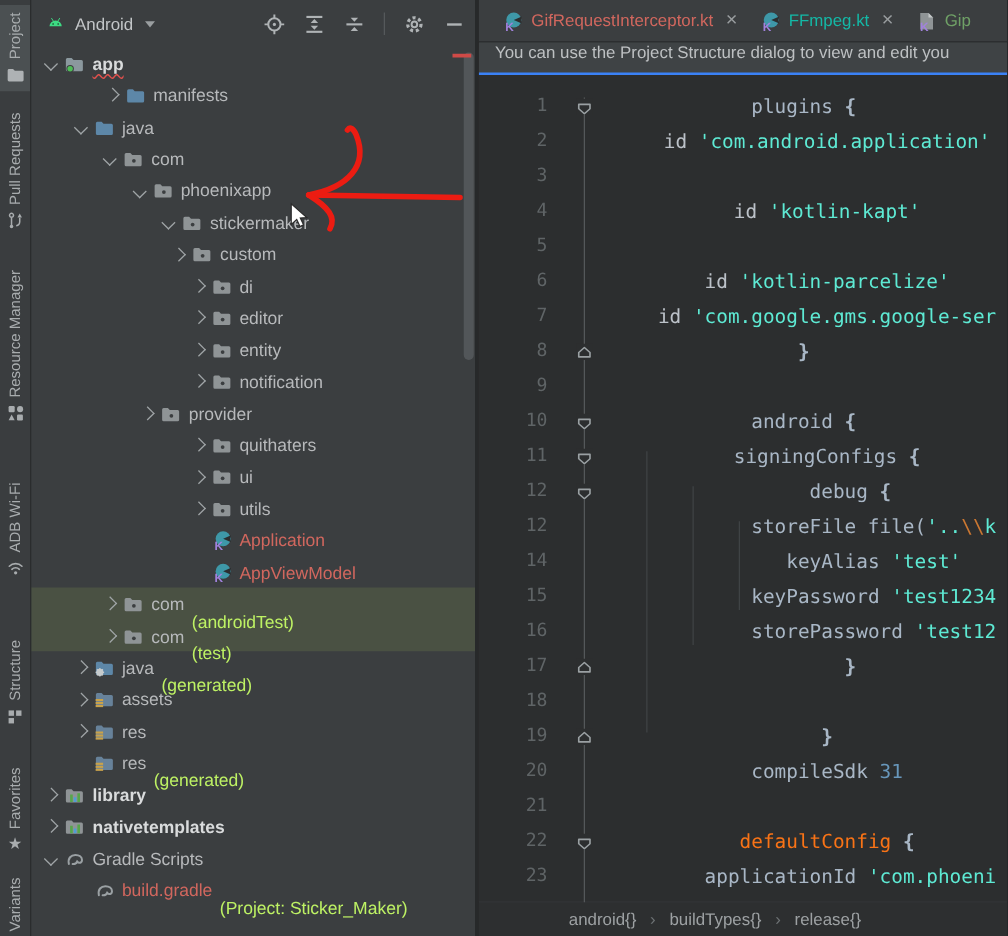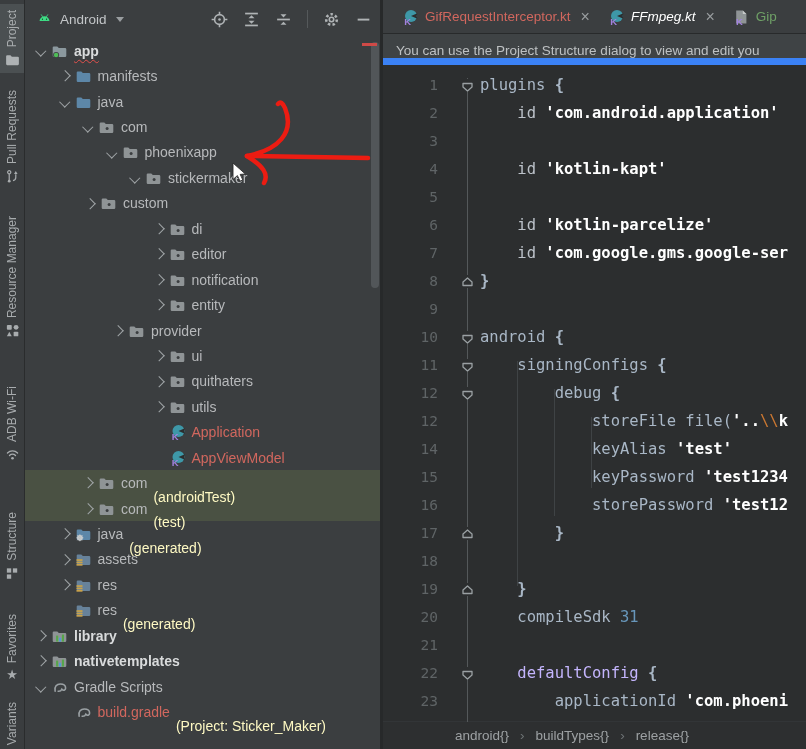--- a/index.html
+++ b/index.html
@@ -28,47 +28,47 @@
   .row.selected{background:#4a5143;}
   .chev{width:18px;flex:none;display:flex;align-items:center;justify-content:center;}
   .chev i{display:block;width:6.5px;height:6.5px;border-right:1.6px solid #a0a5a7;border-bottom:1.6px solid #a0a5a7;}
   .chev.right i{transform:rotate(-45deg);}
   .chev.down i{transform:rotate(45deg);}
   .t-icon{width:17px;height:16px;margin:0 6px 0 1px;flex:none;}
   .lbl{}
   .lbl.bold{color:#d9dbdc;font-weight:bold;}
   .lbl.red{color:#d1675e;}
   .lbl.err-underline{text-decoration:underline wavy #e2504c 1px;text-underline-offset:3px;}
-  .suffix{color:#fef9c3;margin-left:6px;margin-top:27px;}
+  .suffix{color:#bef264;margin-left:6px;margin-top:27px;}
   #panel-scrollbar{position:absolute;right:1px;top:42px;width:8px;height:246px;background:#5b5f61;
                    border-radius:4px;opacity:.75;}
   #panel-errmark{position:absolute;right:3px;top:43px;width:15px;height:3px;background:#cf4a47;}
   #overlay{position:absolute;left:0;top:0;width:356px;height:749px;pointer-events:none;z-index:8;}
   
   #divider{position:absolute;left:380px;top:0;width:3px;height:749px;background:#27292a;}
   
   #editor{position:absolute;left:383px;top:0;width:423px;height:749px;background:#2c2e2f;overflow:hidden;}
   #tabbar{height:33px;background:#3b3e40;border-bottom:1px solid #282a2b;display:flex;align-items:stretch;
           padding-left:10px;overflow:hidden;}
   .tab{display:flex;align-items:center;gap:7px;padding:0 9px;font-size:13.5px;flex:none;}
   .tab .tab-icon{width:16px;height:16px;}
   .tab .close{color:#999d9f;font-size:16px;line-height:16px;margin-left:3px;}
-  #banner{height:24px;background:#3f4345;border-bottom:7px solid #3b82f6;display:flex;align-items:flex-end;
+  #banner{height:24px;background:#3f4345;border-bottom:2px solid #3b82f6;display:flex;align-items:flex-start;
           padding:0 13px;font-size:13.5px;color:#bdc0c2;white-space:nowrap;overflow:hidden;}
   #code{position:absolute;top:58px;left:0;right:0;bottom:27px;overflow:hidden;
         font-family:"DejaVu Sans Mono",monospace;font-size:15.5px;padding-top:13px;}
   .codeline{height:28px;display:flex;align-items:center;white-space:pre;}
   .lnum{width:55px;padding-right:16px;text-align:right;color:#5f6466;flex:none;
         font-size:14.5px;font-family:"DejaVu Sans Mono",monospace;}
   .foldcol{width:26px;flex:none;display:flex;align-items:center;justify-content:center;position:relative;z-index:2;}
-  .codetext{flex:1;overflow:hidden;}
+  .codetext{flex:1;overflow:hidden;text-align:center;}
   .seg-p{color:#a9b7c6;} .seg-b{color:#a9b7c6;font-weight:bold;}
   .seg-kw{color:#bcc2c9;font-weight:normal;}
-  .seg-s{color:#ffffff;font-weight:bold;} .seg-esc{color:#cc7832;}
-  .seg-num{color:#6897bb;} .seg-fld{color:#c4b5fd;margin-top:32px;}
+  .seg-s{color:#5eead4;} .seg-esc{color:#cc7832;}
+  .seg-num{color:#6897bb;} .seg-fld{color:#f97316;margin-top:32px;}
   .guide{position:absolute;width:1px;background:#3f4345;z-index:1;}
   #foldguide{position:absolute;left:84px;top:20px;bottom:0;width:1px;background:#54585a;z-index:1;}
   #crumbs{position:absolute;left:0;right:0;bottom:0;height:27px;background:#2d2f30;border-top:1px solid #323537;
           display:flex;align-items:center;gap:11px;padding-left:72px;font-size:13.5px;color:#9da1a3;}
   .crumb-sep{color:#6e7375;}
 </style>
 </head>
 <body>
 
 <div id="stage">
@@ -167,21 +167,21 @@
           <span class="chev down">
             <i></i>
           </span>
           <span class="t-icon"><svg viewBox="0 0 16 16" width="100%" height="100%">
               <path d="M1.2 4.6 q0-1.2 1.2-1.2 h3.4 l1.5 1.6 h6.3 q1.2 0 1.2 1.2 v6.6 q0 1.2-1.2 1.2 h-11.2 q-1.2 0-1.2-1.2 z" fill="#8b989e"></path>
               <circle cx="4.6" cy="12" r="3" fill="#3b3e40"></circle>
               <circle cx="4.6" cy="12" r="2.2" fill="#4ebe57"></circle>
             </svg></span>
           <span class="lbl bold err-underline">app</span>
         </div>
-        <div class="row" style="padding-left: 31.5px;">
+        <div class="row" style="padding-left: 31.5px; margin-left: 25px;">
           <span class="chev right">
             <i></i>
           </span>
           <span class="t-icon"><svg viewBox="0 0 16 16" width="100%" height="100%">
               <path d="M1.2 4.6 q0-1.2 1.2-1.2 h3.4 l1.5 1.6 h6.3 q1.2 0 1.2 1.2 v6.6 q0 1.2-1.2 1.2 h-11.2 q-1.2 0-1.2-1.2 z" fill="#5d87a8"></path>
             </svg></span>
           <span class="lbl">manifests</span>
         </div>
         <div class="row" style="padding-left: 31.5px;">
           <span class="chev down">
@@ -215,21 +215,21 @@
         <div class="row" style="padding-left: 102px;">
           <span class="chev down">
             <i></i>
           </span>
           <span class="t-icon"><svg viewBox="0 0 16 16" width="100%" height="100%">
               <path d="M1.2 4.6 q0-1.2 1.2-1.2 h3.4 l1.5 1.6 h6.3 q1.2 0 1.2 1.2 v6.6 q0 1.2-1.2 1.2 h-11.2 q-1.2 0-1.2-1.2 z" fill="#8f9496"></path>
               <circle cx="8.6" cy="9.6" r="1.5" fill="#3b3e40"></circle>
             </svg></span>
           <span class="lbl">stickermaker</span>
         </div>
-        <div class="row" style="padding-left: 57px;">
+        <div class="row" style="padding-left: 110px;">
           <span class="chev right">
             <i></i>
           </span>
           <span class="t-icon"><svg viewBox="0 0 16 16" width="100%" height="100%">
               <path d="M1.2 4.6 q0-1.2 1.2-1.2 h3.4 l1.5 1.6 h6.3 q1.2 0 1.2 1.2 v6.6 q0 1.2-1.2 1.2 h-11.2 q-1.2 0-1.2-1.2 z" fill="#8f9496"></path>
               <circle cx="8.6" cy="9.6" r="1.5" fill="#3b3e40"></circle>
             </svg></span>
           <span class="lbl">custom</span>
         </div>
         <div class="row" style="padding-left: 125.5px;">
@@ -253,61 +253,61 @@
           <span class="lbl">editor</span>
         </div>
         <div class="row" style="padding-left: 125.5px;">
           <span class="chev right">
             <i></i>
           </span>
           <span class="t-icon"><svg viewBox="0 0 16 16" width="100%" height="100%">
               <path d="M1.2 4.6 q0-1.2 1.2-1.2 h3.4 l1.5 1.6 h6.3 q1.2 0 1.2 1.2 v6.6 q0 1.2-1.2 1.2 h-11.2 q-1.2 0-1.2-1.2 z" fill="#8f9496"></path>
               <circle cx="8.6" cy="9.6" r="1.5" fill="#3b3e40"></circle>
             </svg></span>
+          <span class="lbl">entity</span>
+        </div>
+        <div class="row" style="padding-left: 125.5px;">
+          <span class="chev right">
+            <i></i>
+          </span>
+          <span class="t-icon"><svg viewBox="0 0 16 16" width="100%" height="100%">
+              <path d="M1.2 4.6 q0-1.2 1.2-1.2 h3.4 l1.5 1.6 h6.3 q1.2 0 1.2 1.2 v6.6 q0 1.2-1.2 1.2 h-11.2 q-1.2 0-1.2-1.2 z" fill="#8f9496"></path>
+              <circle cx="8.6" cy="9.6" r="1.5" fill="#3b3e40"></circle>
+            </svg></span>
           <span class="lbl">notification</span>
         </div>
-        <div class="row" style="padding-left: 125.5px;">
-          <span class="chev right">
-            <i></i>
-          </span>
-          <span class="t-icon"><svg viewBox="0 0 16 16" width="100%" height="100%">
-              <path d="M1.2 4.6 q0-1.2 1.2-1.2 h3.4 l1.5 1.6 h6.3 q1.2 0 1.2 1.2 v6.6 q0 1.2-1.2 1.2 h-11.2 q-1.2 0-1.2-1.2 z" fill="#8f9496"></path>
-              <circle cx="8.6" cy="9.6" r="1.5" fill="#3b3e40"></circle>
-            </svg></span>
-          <span class="lbl">entity</span>
-        </div>
         <div class="row" style="padding-left: 85px;">
           <span class="chev right">
             <i></i>
           </span>
           <span class="t-icon"><svg viewBox="0 0 16 16" width="100%" height="100%">
               <path d="M1.2 4.6 q0-1.2 1.2-1.2 h3.4 l1.5 1.6 h6.3 q1.2 0 1.2 1.2 v6.6 q0 1.2-1.2 1.2 h-11.2 q-1.2 0-1.2-1.2 z" fill="#8f9496"></path>
               <circle cx="8.6" cy="9.6" r="1.5" fill="#3b3e40"></circle>
             </svg></span>
           <span class="lbl">provider</span>
         </div>
         <div class="row" style="padding-left: 125.5px;">
           <span class="chev right">
             <i></i>
           </span>
           <span class="t-icon"><svg viewBox="0 0 16 16" width="100%" height="100%">
               <path d="M1.2 4.6 q0-1.2 1.2-1.2 h3.4 l1.5 1.6 h6.3 q1.2 0 1.2 1.2 v6.6 q0 1.2-1.2 1.2 h-11.2 q-1.2 0-1.2-1.2 z" fill="#8f9496"></path>
               <circle cx="8.6" cy="9.6" r="1.5" fill="#3b3e40"></circle>
             </svg></span>
+          <span class="lbl">quithaters</span>
+        </div>
+        <div class="row" style="padding-left: 125.5px;">
+          <span class="chev right">
+            <i></i>
+          </span>
+          <span class="t-icon"><svg viewBox="0 0 16 16" width="100%" height="100%">
+              <path d="M1.2 4.6 q0-1.2 1.2-1.2 h3.4 l1.5 1.6 h6.3 q1.2 0 1.2 1.2 v6.6 q0 1.2-1.2 1.2 h-11.2 q-1.2 0-1.2-1.2 z" fill="#8f9496"></path>
+              <circle cx="8.6" cy="9.6" r="1.5" fill="#3b3e40"></circle>
+            </svg></span>
           <span class="lbl">ui</span>
-        </div>
-        <div class="row" style="padding-left: 125.5px;">
-          <span class="chev right">
-            <i></i>
-          </span>
-          <span class="t-icon"><svg viewBox="0 0 16 16" width="100%" height="100%">
-              <path d="M1.2 4.6 q0-1.2 1.2-1.2 h3.4 l1.5 1.6 h6.3 q1.2 0 1.2 1.2 v6.6 q0 1.2-1.2 1.2 h-11.2 q-1.2 0-1.2-1.2 z" fill="#8f9496"></path>
-              <circle cx="8.6" cy="9.6" r="1.5" fill="#3b3e40"></circle>
-            </svg></span>
-          <span class="lbl">quithaters</span>
         </div>
         <div class="row" style="padding-left: 125.5px;">
           <span class="chev right">
             <i></i>
           </span>
           <span class="t-icon"><svg viewBox="0 0 16 16" width="100%" height="100%">
               <path d="M1.2 4.6 q0-1.2 1.2-1.2 h3.4 l1.5 1.6 h6.3 q1.2 0 1.2 1.2 v6.6 q0 1.2-1.2 1.2 h-11.2 q-1.2 0-1.2-1.2 z" fill="#8f9496"></path>
               <circle cx="8.6" cy="9.6" r="1.5" fill="#3b3e40"></circle>
             </svg></span>
           <span class="lbl">utils</span>
@@ -473,21 +473,21 @@
           <span style="color: rgb(209, 103, 94);">GifRequestInterceptor.kt</span>
           <span class="close">×</span>
         </div>
         <div class="tab">
           <span class="tab-icon"><svg viewBox="0 0 16 16" width="100%" height="100%">
               <circle cx="9" cy="7" r="6" fill="#3e98a8"></circle>
               <path d="M9 7 L15.4 4.2 A6 6 0 0 0 15.4 9.8 Z" fill="#2c2e2f"></path>
               <rect x="1.5" y="8.5" width="7.5" height="7.5" fill="#2c2e2f" opacity="0"></rect>
               <text x="2.2" y="15.8" font-size="9.5" font-weight="bold" fill="#a182dd" font-family="Liberation Sans,sans-serif">K</text>
             </svg></span>
-          <span style="color: #ffffff; font-style: italic;">FFmpeg.kt</span>
+          <span style="color: #14b8a6;">FFmpeg.kt</span>
           <span class="close">×</span>
         </div>
         <div class="tab">
           <span class="tab-icon"><svg viewBox="0 0 16 16" width="100%" height="100%">
               <path d="M3.2 1.4 h6.6 l3.6 3.6 v9.6 h-10.2 z" fill="#8f9496"></path>
               <path d="M9.8 1.4 l3.6 3.6 h-3.6 z" fill="#c6c9ca"></path>
               <text x="3" y="15.6" font-size="9.5" font-weight="bold" fill="#a182dd" font-family="Liberation Sans,sans-serif">K</text>
             </svg></span>
           <span style="color: rgb(111, 160, 102);">Gip</span>
         </div>

